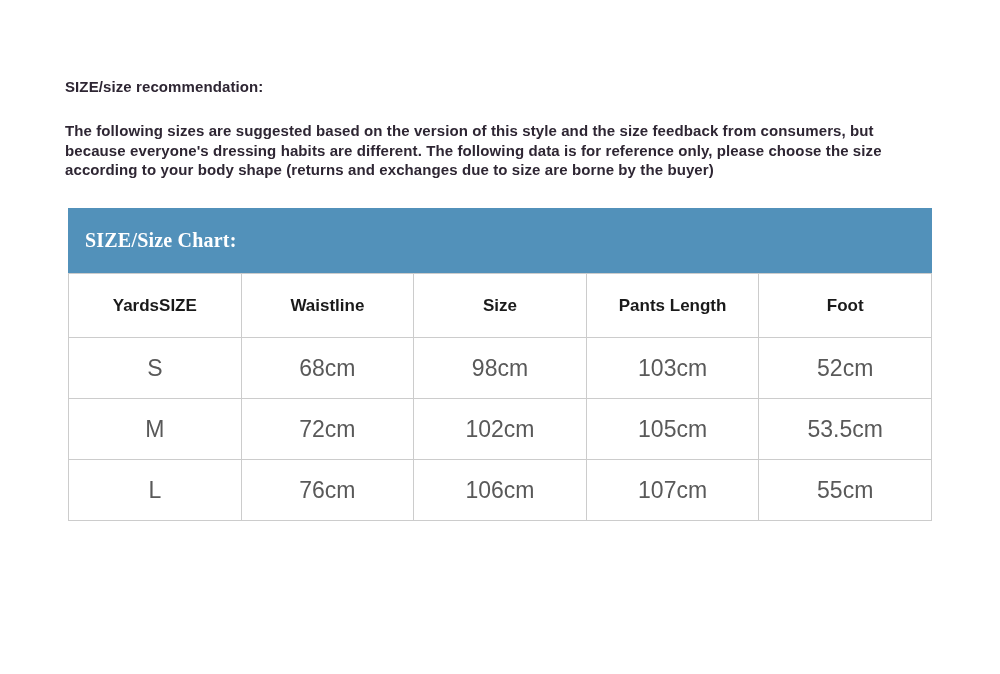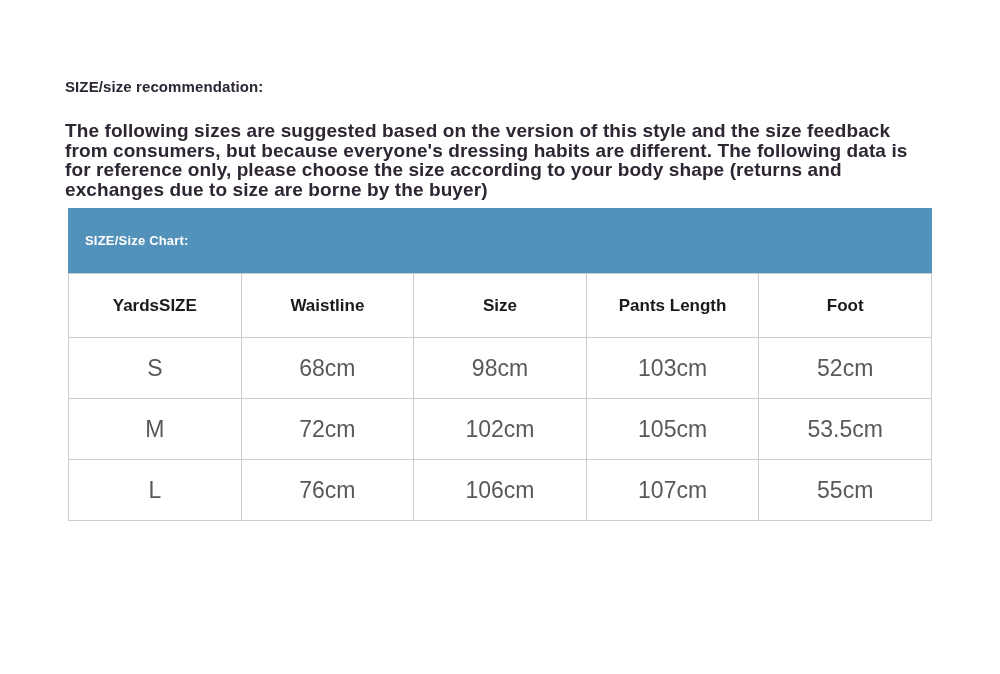--- a/index.html
+++ b/index.html
@@ -22,42 +22,43 @@
     font-size: 15px;
     font-weight: bold;
     color: var(--body-text, #2e2633);
     letter-spacing: 0.1px;
   }
   .rec-text {
     position: absolute;
     left: 65px;
     top: 121px;
     width: 872px;
-    font-size: 19px;
+    font-size: 15px;
     font-weight: bold;
     line-height: 19.5px;
     color: var(--body-text, #2e2633);
     letter-spacing: 0.1px;
   }
   .chart-bar {
     position: absolute;
     left: 68px;
     top: 208px;
     width: 864px;
     height: 65px;
     background: var(--header-bar-blue, #5291ba);
     display: flex;
     align-items: center;
     padding-left: 17px;
   }
   .chart-bar span {
     color: #ffffff;
-    font-size: 13px;
+    font-size: 20px;
     font-weight: bold;
     letter-spacing: 0.2px;
+    font-family: Liberation Serif, serif;
   }
   table.size-table {
     position: absolute;
     left: 68px;
     top: 273px;
     width: 864px;
     border-collapse: collapse;
     table-layout: fixed;
     background: #ffffff;
   }

